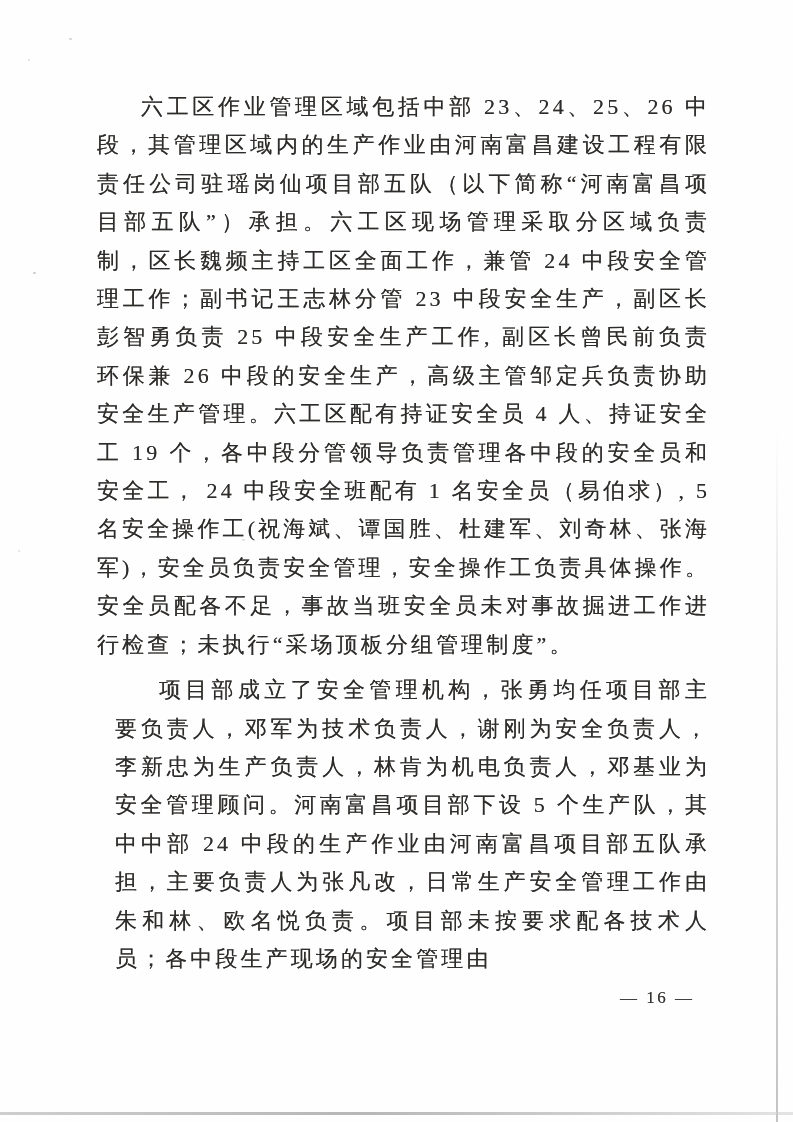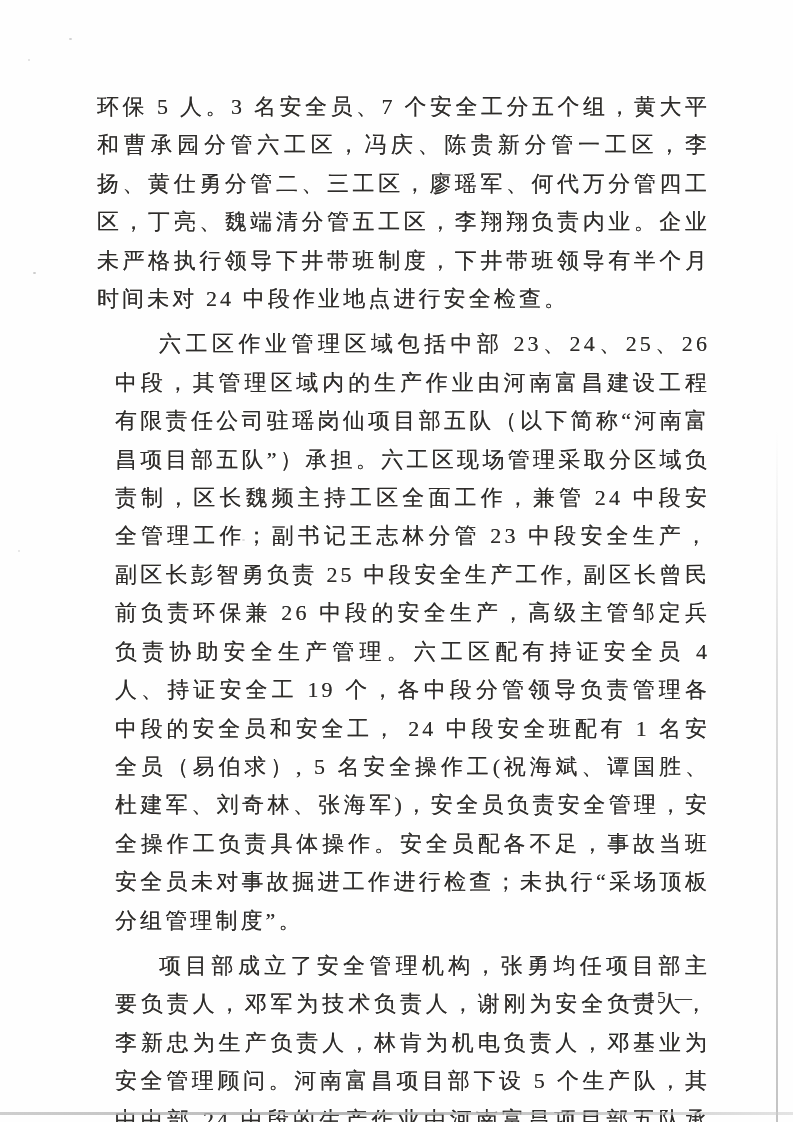--- a/index.html
+++ b/index.html
@@ -86,26 +86,25 @@
   .speck.s3 { left: 33px;  top: 272px; width: 3px; height: 2px; opacity: .5;  }
   .speck.s4 { left: 18px;  top: 550px; width: 2px; height: 2px; opacity: .3;  }
   .speck.s5 { left: 242px; top: 539px; width: 3px; height: 2px; opacity: .35; }
 </style>
 </head>
 <body>
 
 <div class="sheet">
 
   <div class="text-block">
-    <p>环保 5 人。3 名安全员、7 个安全工分五个组，黄大平和曹承园分管六工区，冯庆、陈贵新分管一工区，李扬、黄仕勇分管二、三工区，廖瑶军、何代万分管四工区，丁亮、魏端清分管五工区，李翔翔负责内业。企业未严格执行领导下井带班制度，下井带班领导有半个月时间未对 24 中段作业地点进行安全检查。</p>
     <p class="indent">六工区作业管理区域包括中部 23、24、25、26 中段，其管理区域内的生产作业由河南富昌建设工程有限责任公司驻瑶岗仙项目部五队（以下简称“河南富昌项目部五队”）承担。六工区现场管理采取分区域负责制，区长魏频主持工区全面工作，兼管 24 中段安全管理工作；副书记王志林分管 23 中段安全生产，副区长彭智勇负责 25 中段安全生产工作, 副区长曾民前负责环保兼 26 中段的安全生产，高级主管邹定兵负责协助安全生产管理。六工区配有持证安全员 4 人、持证安全工 19 个，各中段分管领导负责管理各中段的安全员和安全工， 24 中段安全班配有 1 名安全员（易伯求）, 5 名安全操作工(祝海斌、谭国胜、杜建军、刘奇林、张海军)，安全员负责安全管理，安全操作工负责具体操作。安全员配各不足，事故当班安全员未对事故掘进工作进行检查；未执行“采场顶板分组管理制度”。</p>
     <p class="indent">项目部成立了安全管理机构，张勇均任项目部主要负责人，邓军为技术负责人，谢刚为安全负责人，李新忠为生产负责人，林肯为机电负责人，邓基业为安全管理顾问。河南富昌项目部下设 5 个生产队，其中中部 24 中段的生产作业由河南富昌项目部五队承担，主要负责人为张凡改，日常生产安全管理工作由朱和林、欧名悦负责。项目部未按要求配各技术人员；各中段生产现场的安全管理由</p>
   </div>
 
-  <div class="page-number">— 15 —</div>
+  <div class="page-number">— 16 —</div>
 
   <div class="scan-edge-right"></div>
   <div class="scan-edge-bottom"></div>
   <div class="speck s1"></div>
   <div class="speck s2"></div>
   <div class="speck s3"></div>
   <div class="speck s4"></div>
   <div class="speck s5"></div>
 
 </div>

